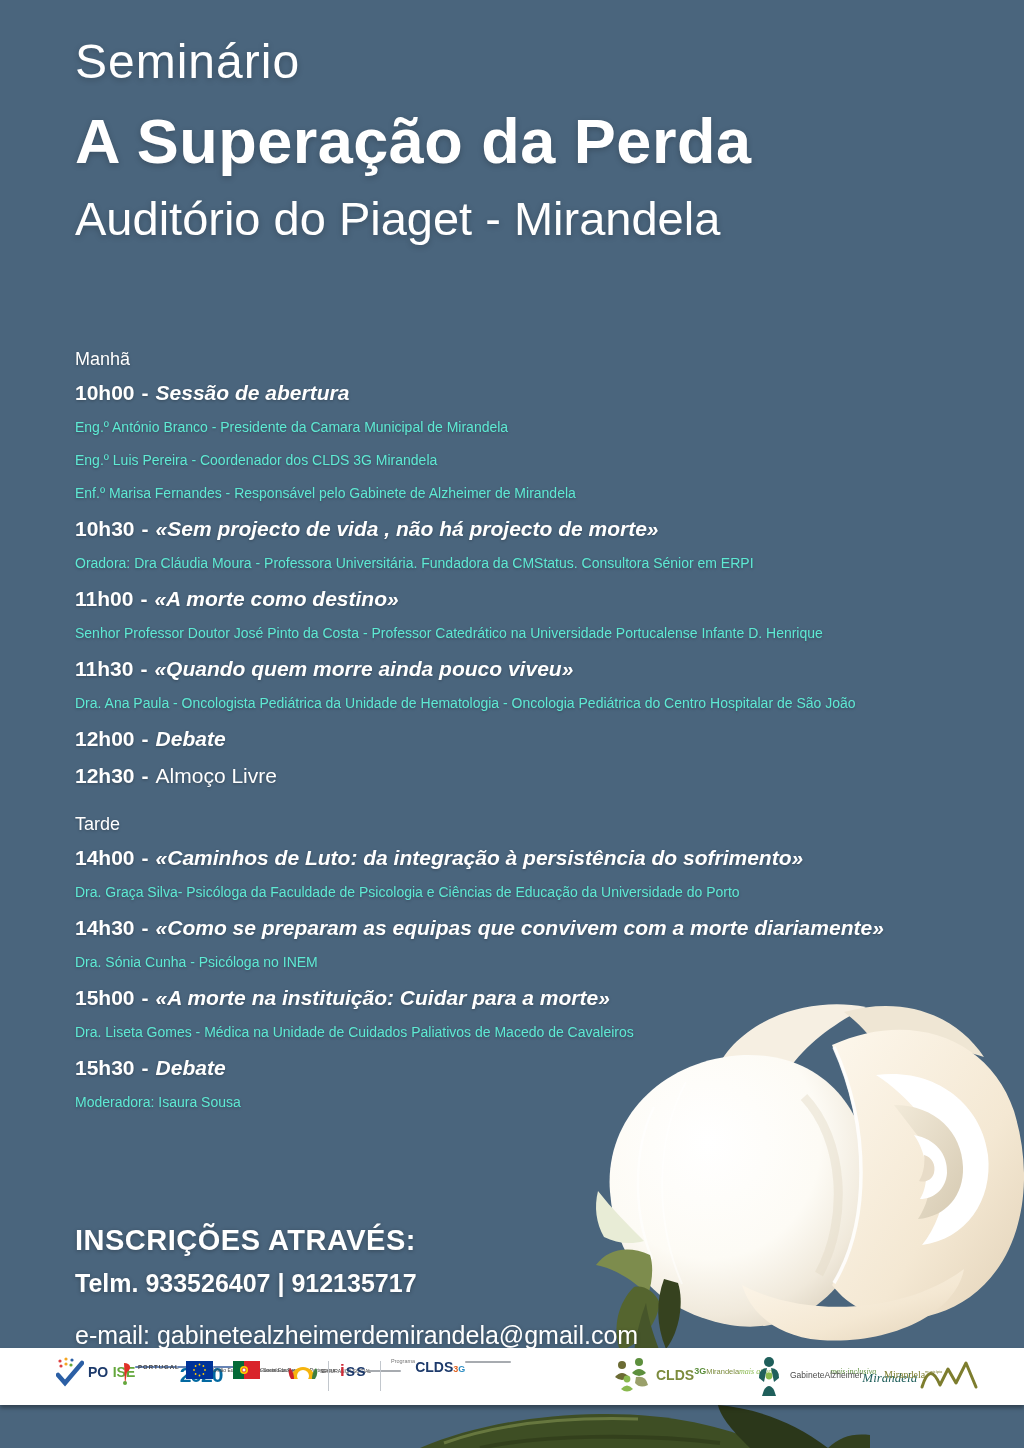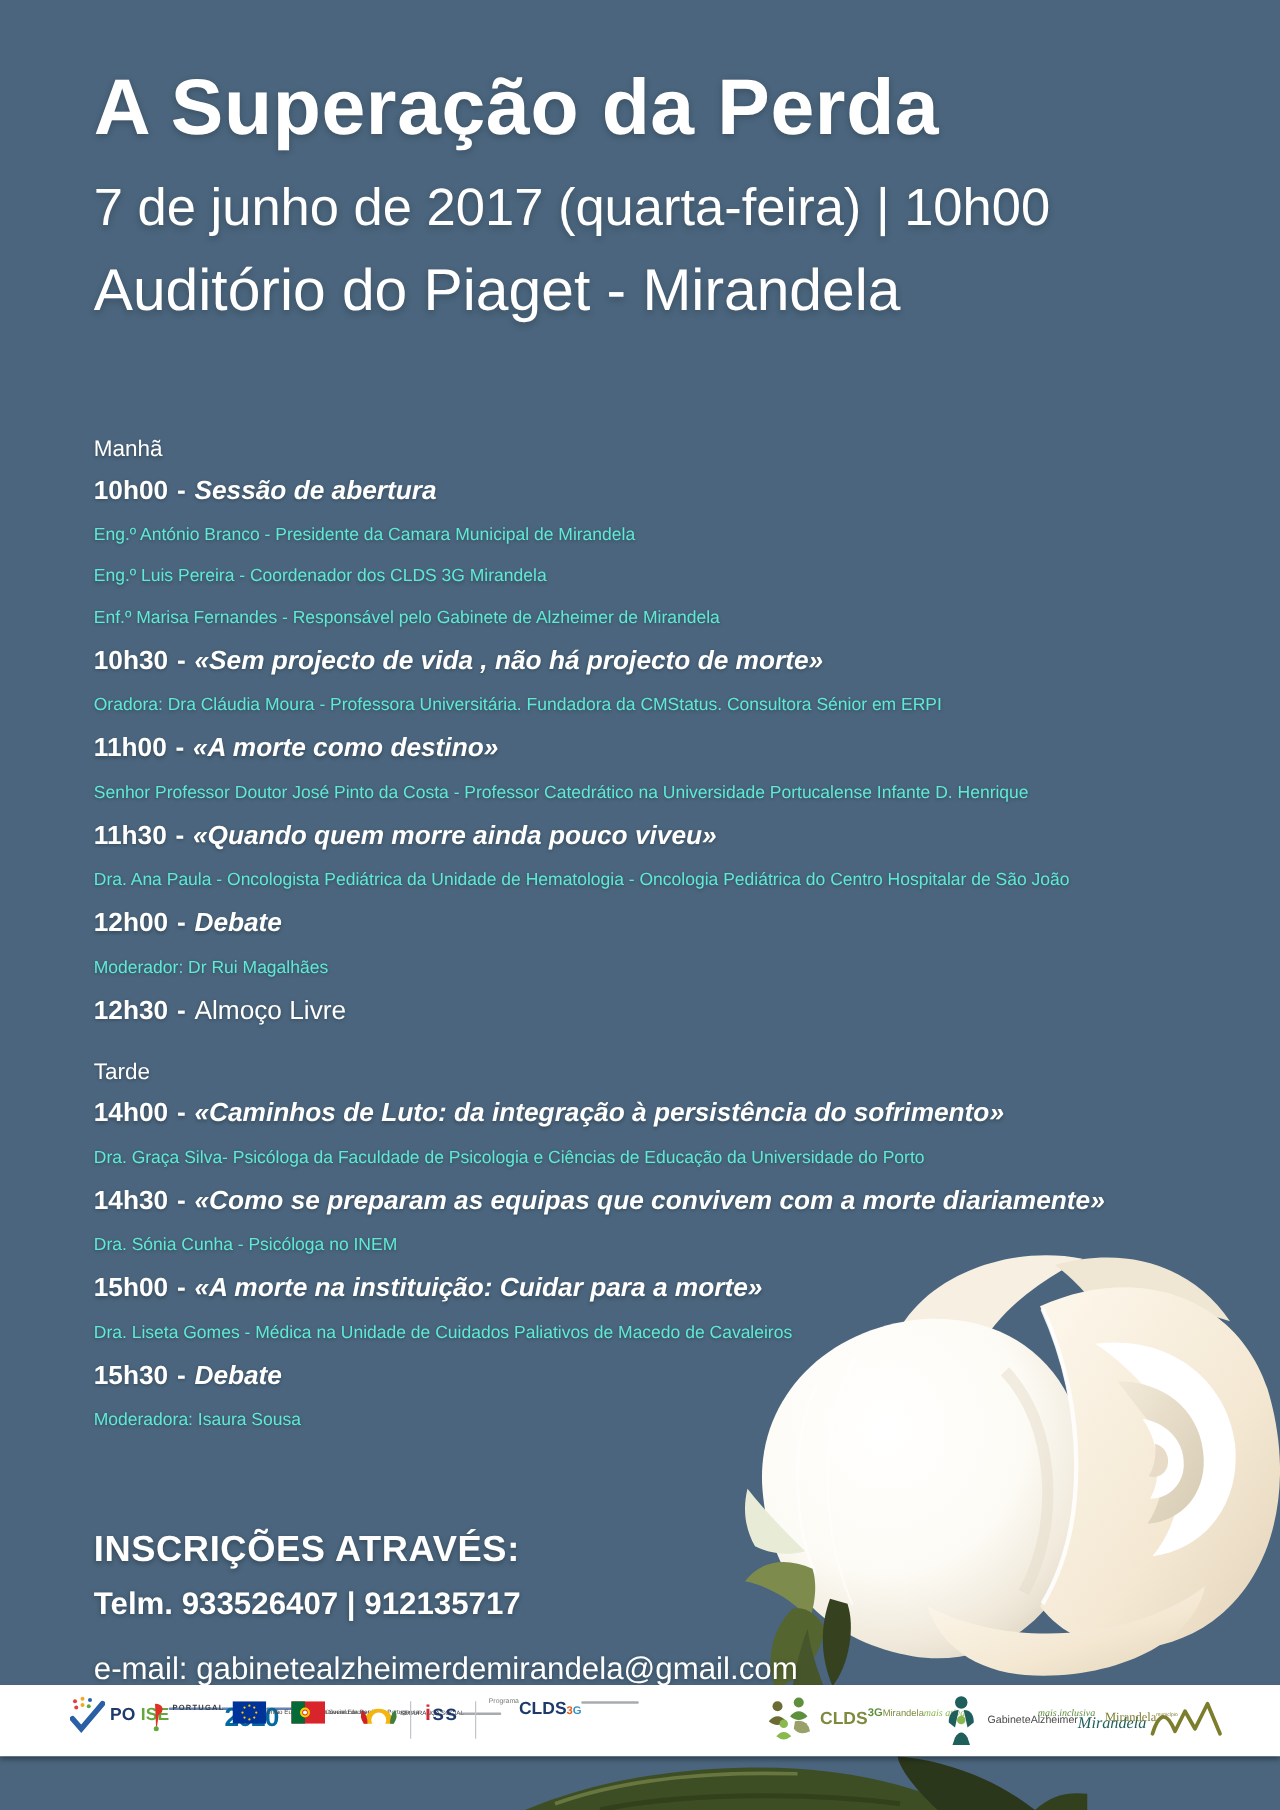--- a/index.html
+++ b/index.html
@@ -115,22 +115,22 @@
 
   <svg class="stem" viewBox="0 0 450 43" xmlns="http://www.w3.org/2000/svg">
     <path d="M0,43 C50,22 110,10 180,9 C250,8 310,22 352,43 Z" fill="#3e4e24"></path>
     <path d="M298,0 C332,3 372,15 408,43 L330,43 C310,24 300,10 298,0 Z" fill="#2b371a"></path>
     <path d="M408,43 C420,32 432,28 450,30 L450,43 Z" fill="#33401e"></path>
     <path d="M24,38 C80,18 150,12 218,14" stroke="#79894c" stroke-width="3" fill="none" opacity=".7"></path>
     <path d="M60,43 C120,30 220,28 300,38" stroke="#222c12" stroke-width="4" fill="none" opacity=".4"></path>
   </svg>
 
   <header class="header">
+    <div class="kicker">Seminário</div>
     <div class="title">A Superação da Perda</div>
-    <div class="datetime">7 de junho de 2017 (quarta-feira) | 10h00</div>
     <div class="venue">Auditório do Piaget - Mirandela</div>
   </header>
 
   <main class="program">
     <div class="section-label">Manhã</div>
 
     <div class="session">
       <span class="time">10h00</span><span class="sep">-</span><span class="t-it">Sessão de abertura</span>
     </div>
     <div class="speaker">Eng.º António Branco - Presidente da Camara Municipal de Mirandela</div>
@@ -148,21 +148,20 @@
     <div class="speaker">Senhor Professor Doutor José Pinto da Costa - Professor Catedrático na Universidade Portucalense Infante D. Henrique</div>
 
     <div class="session">
       <span class="time">11h30</span><span class="sep">-</span><span class="t-it">«Quando quem morre ainda pouco viveu»</span>
     </div>
     <div class="speaker">Dra. Ana Paula - Oncologista Pediátrica da Unidade de Hematologia - Oncologia Pediátrica do Centro Hospitalar de São João</div>
 
     <div class="session">
       <span class="time">12h00</span><span class="sep">-</span><span class="t-it">Debate</span>
     </div>
-    <div class="speaker">Moderador: Dr Rui Magalhães</div>
 
     <div class="session">
       <span class="time">12h30</span><span class="sep">-</span><span class="t-plain">Almoço Livre</span>
     </div>
 
     <div class="section-label tarde">Tarde</div>
 
     <div class="session">
       <span class="time">14h00</span><span class="sep">-</span><span class="t-it">«Caminhos de Luto: da integração à persistência do sofrimento»</span>
     </div>

